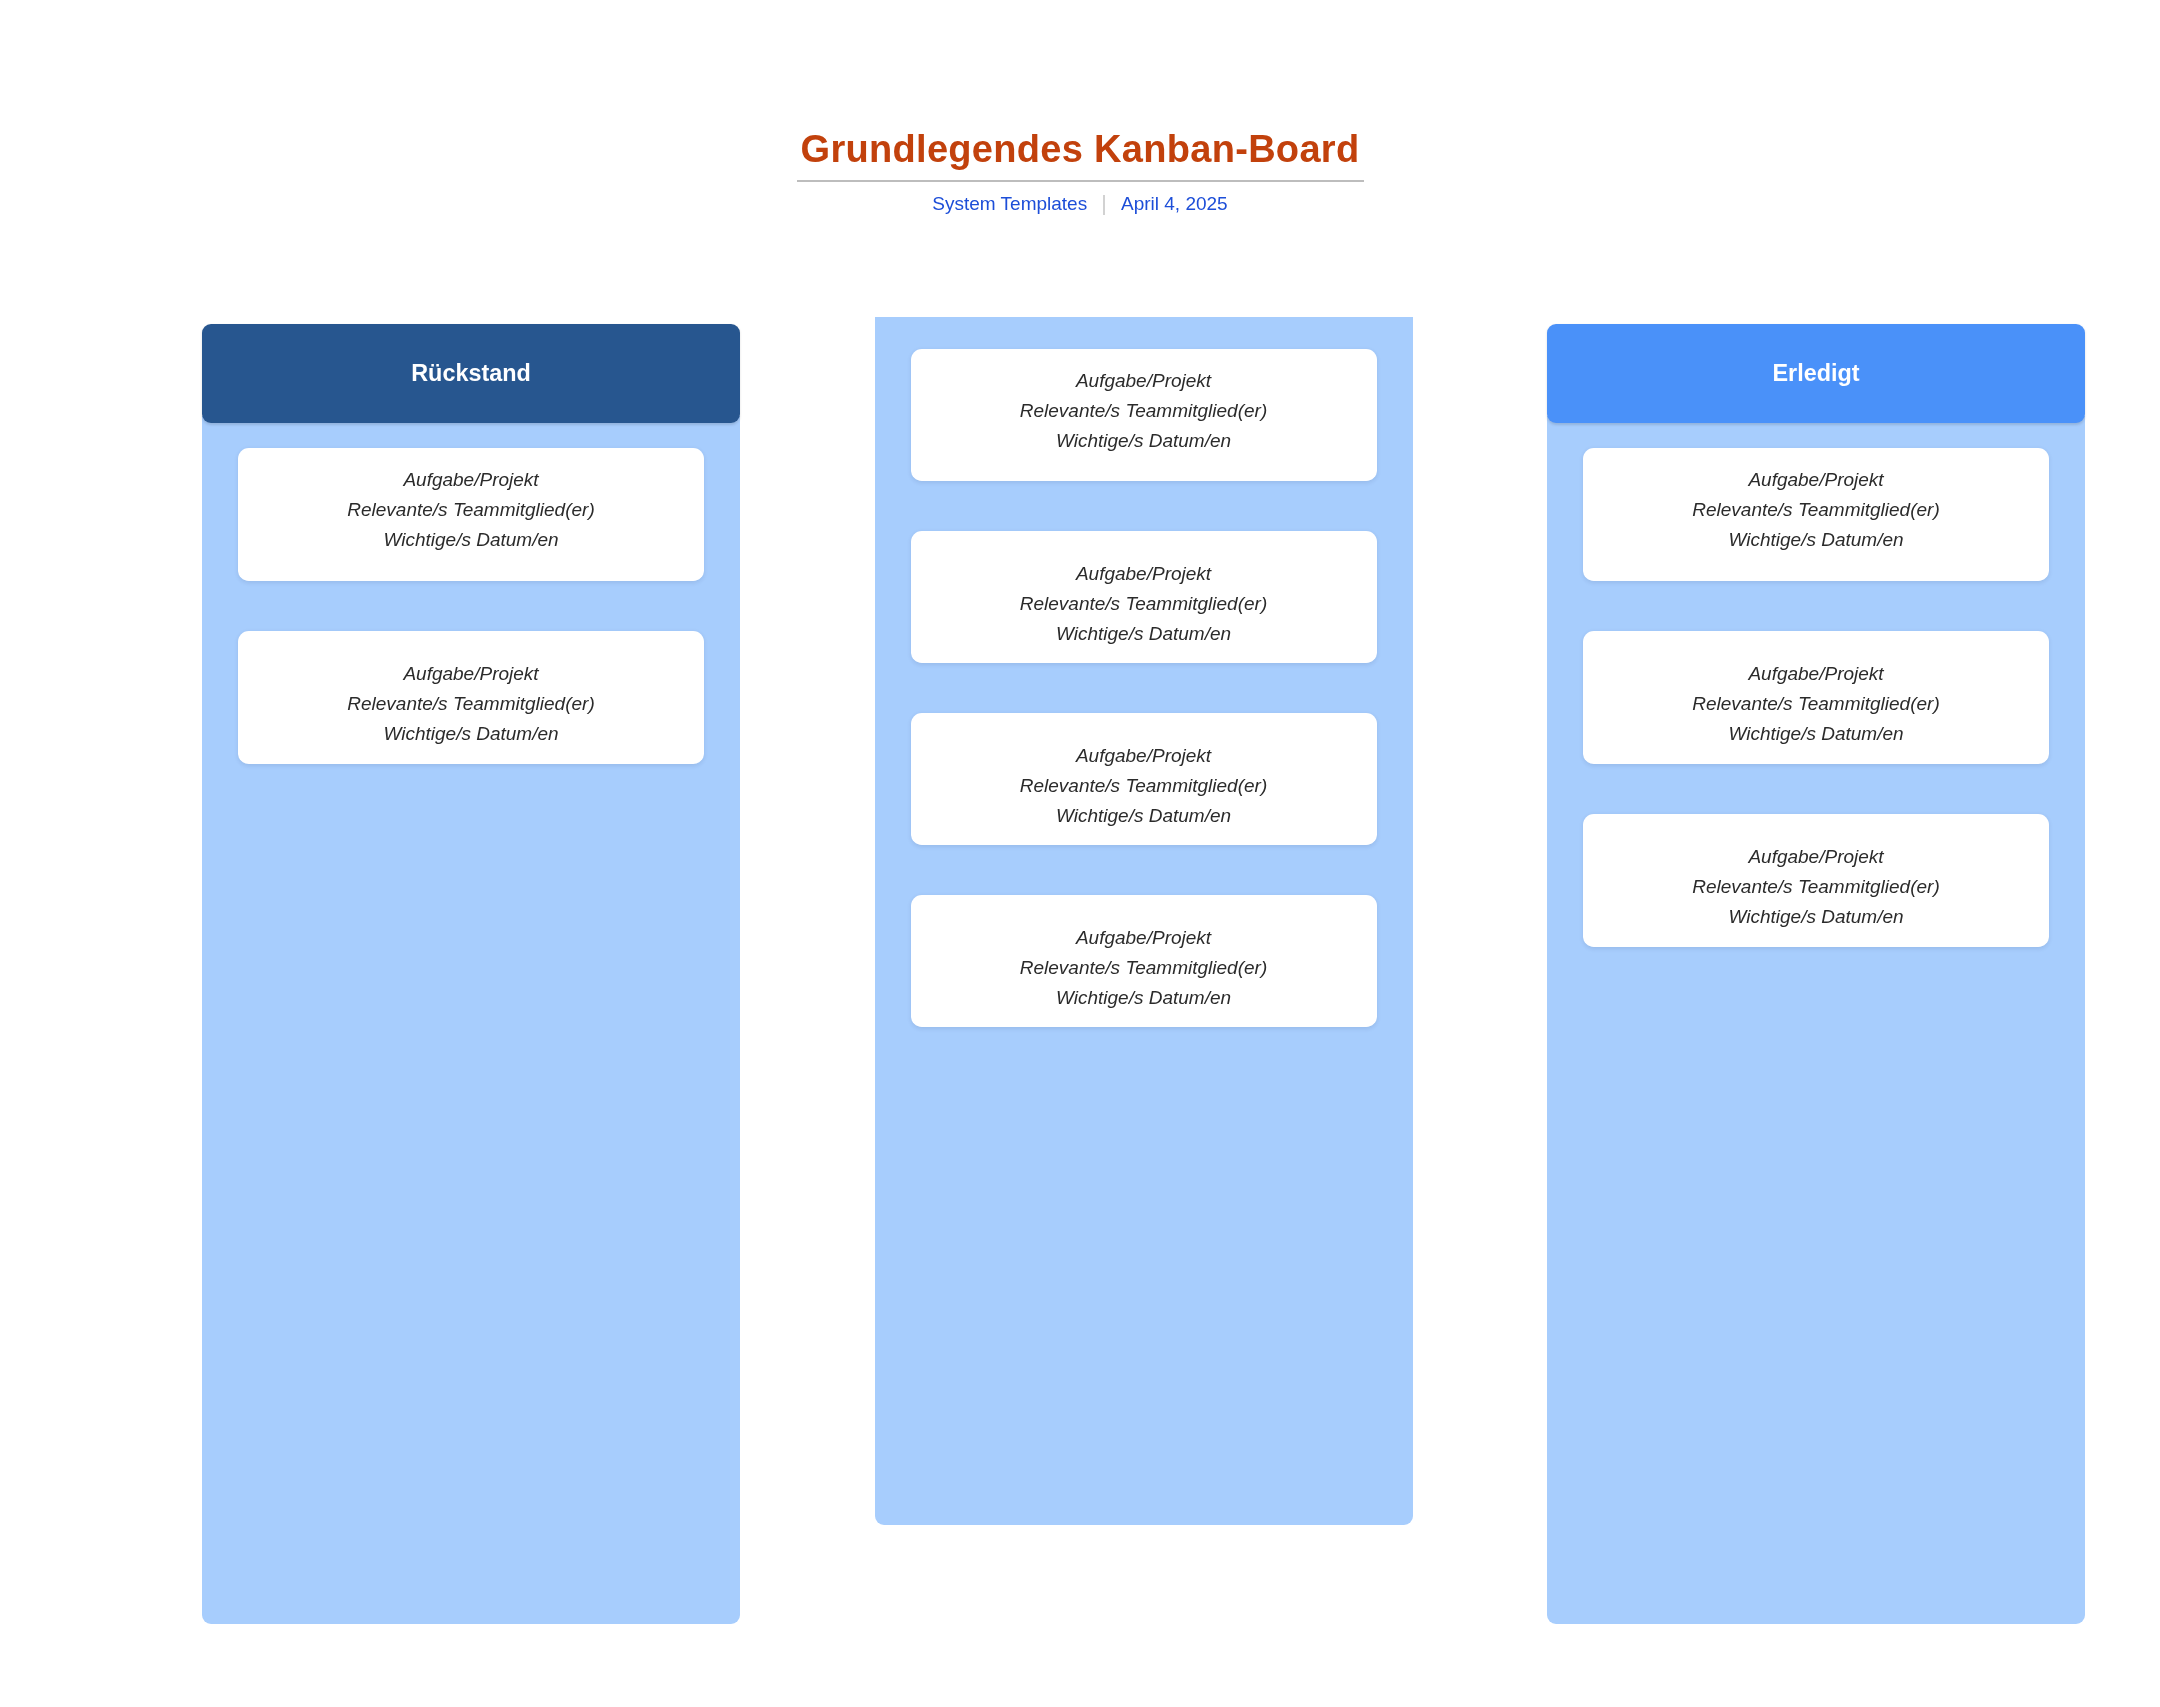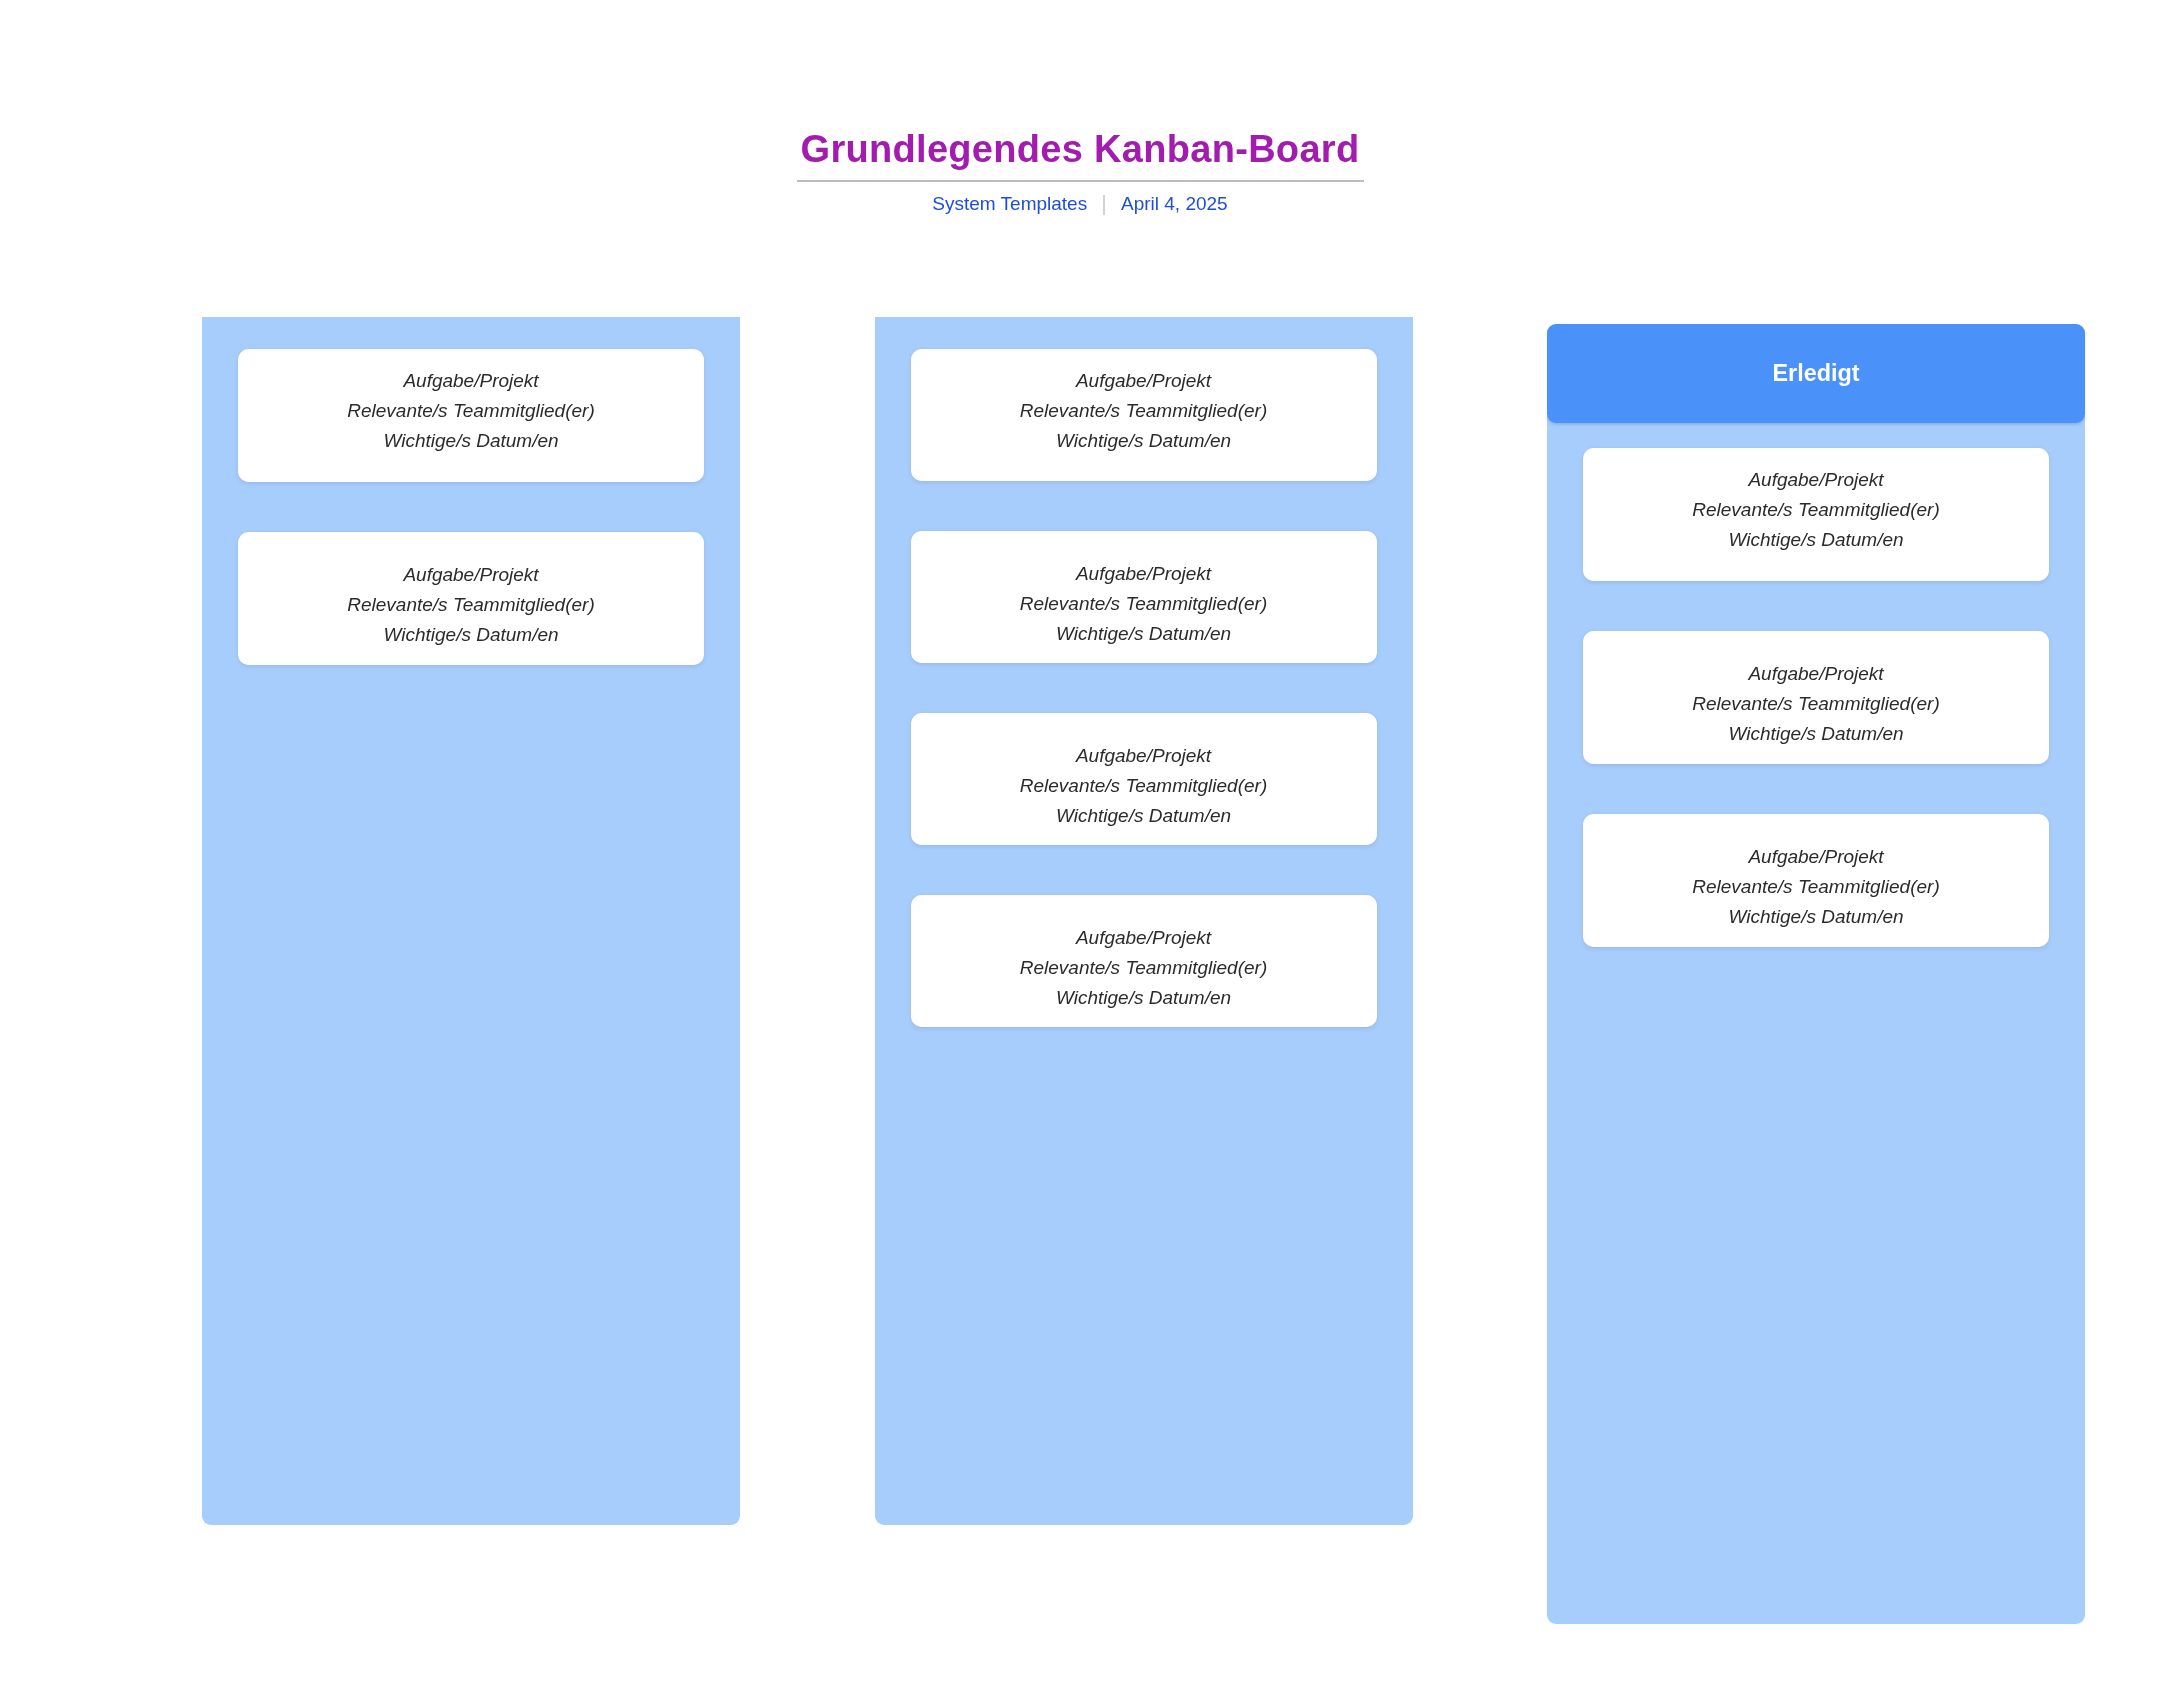--- a/index.html
+++ b/index.html
@@ -20,21 +20,21 @@
   .title-block {
     position: absolute;
     top: 126px;
     left: 0;
     width: 2160px;
     text-align: center;
   }
   .board-title {
     font-size: 38px;
     font-weight: bold;
-    color: #a21caf;
+    color: #c2410c;
     letter-spacing: 0.3px;
     line-height: 47px;
     margin: 0;
   }
   .title-rule {
     width: 567px;
     height: 1.8px;
     background: #bdbdbd;
     margin: 7.2px auto 0 auto;
   }
@@ -138,20 +138,23 @@
   <div class="title-rule"></div>
   <div class="subtitle">
     <span>System Templates</span>
     <span class="sep"></span>
     <span>April 4, 2025</span>
   </div>
 </div>
 
 <div class="board" id="board">
     <div class="column col-backlog">
+      <div class="col-header" style="background: rgb(39, 86, 143);">
+        <span>Rückstand</span>
+      </div>
       <div class="col-body" style="height: 1208px;">
         <div class="card nudge-up">
           <div class="card-body">
             <div class="card-text">Aufgabe/Projekt</div>
             <div class="card-text">Relevante/s Teammitglied(er)</div>
             <div class="card-text">Wichtige/s Datum/en</div>
           </div>
         </div>
         <div class="card nudge-down">
           <div class="card-body">

